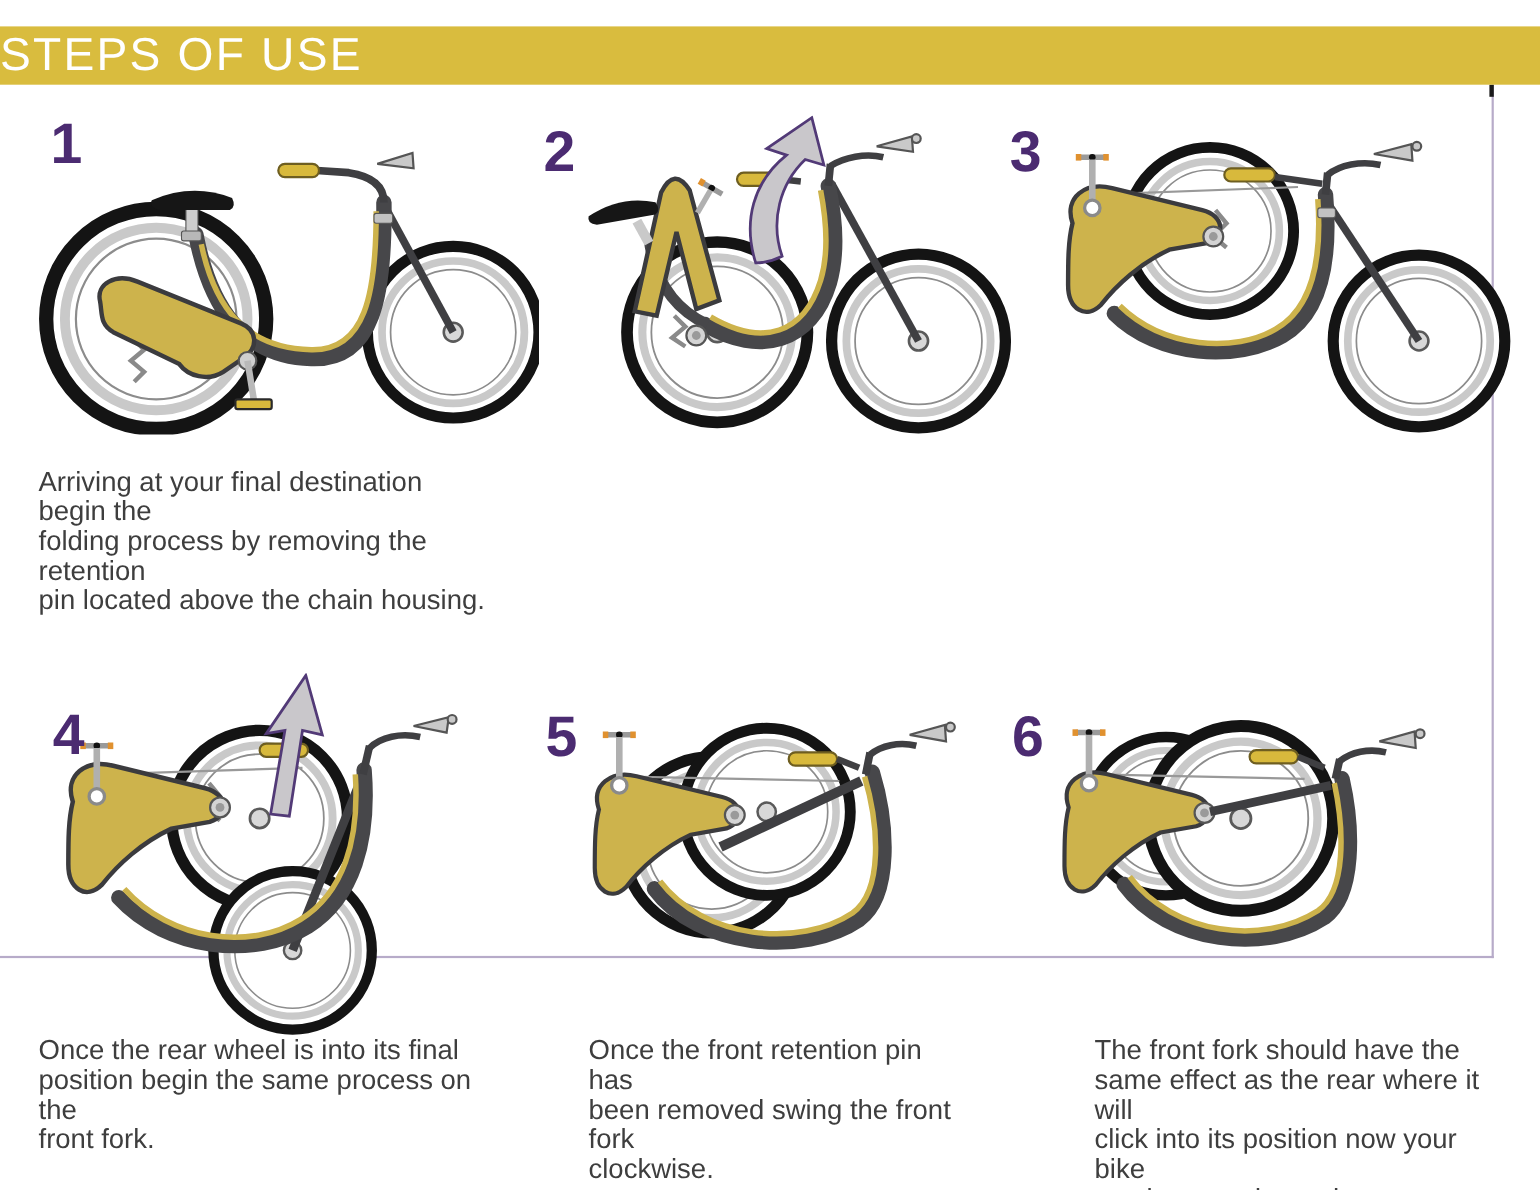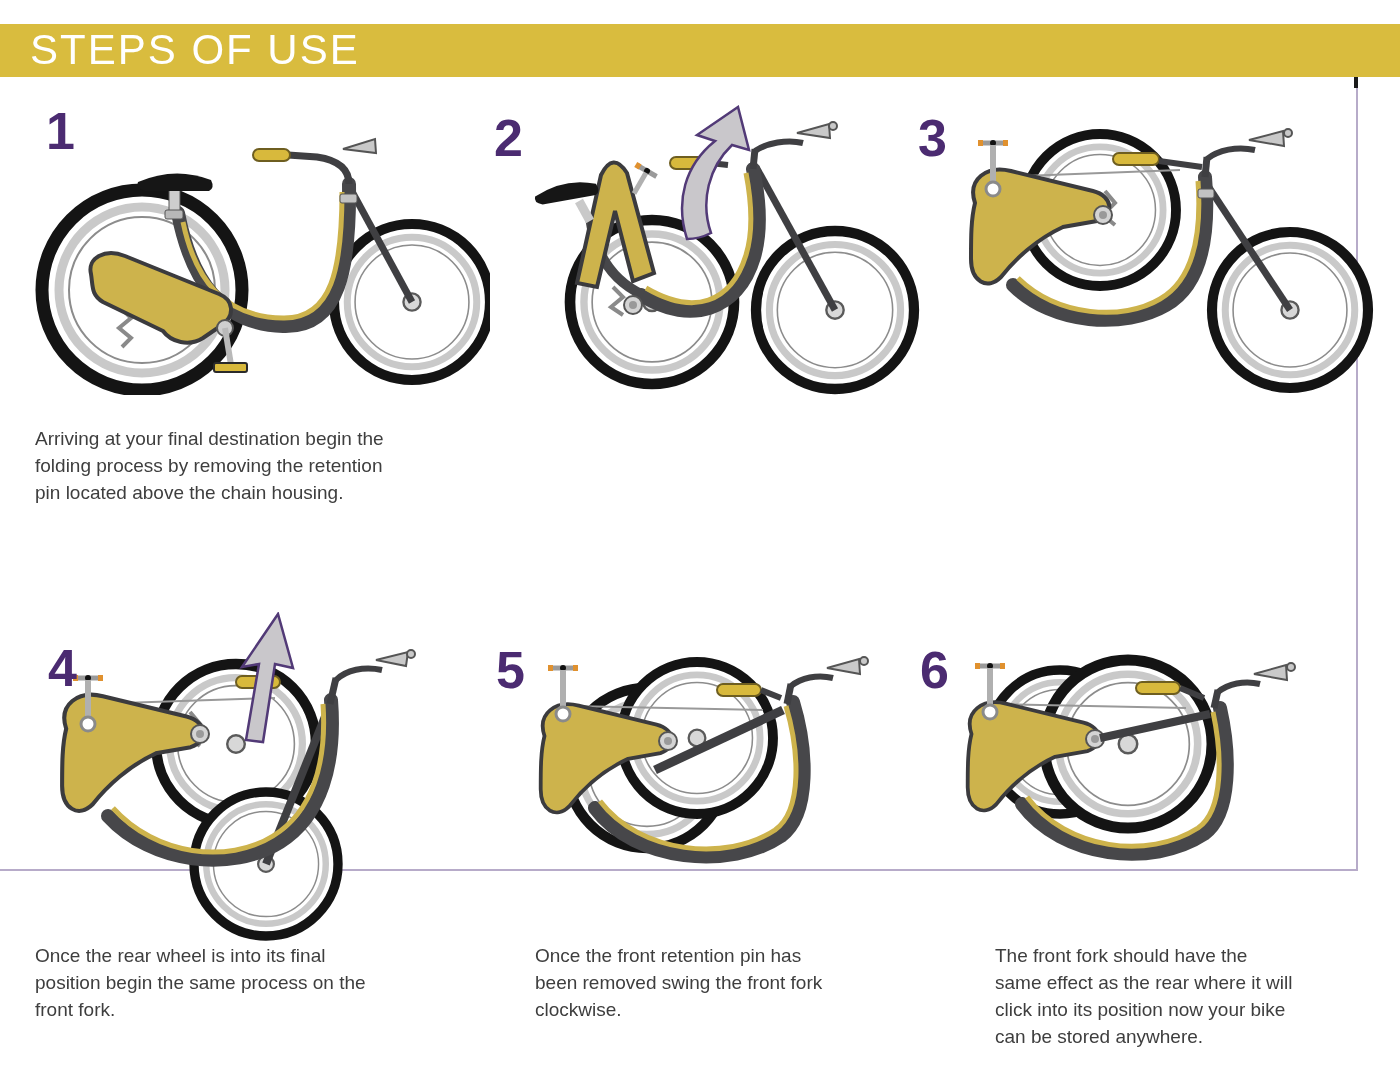--- a/index.html
+++ b/index.html
@@ -1,22 +1,22 @@
 <!DOCTYPE html>
 <html><head>
 <meta charset="utf-8">
 <style>
   html,body{margin:0;padding:0;background:#fff;}
   #page{position:relative;width:1400px;height:1082px;background:#ffffff;overflow:hidden;
         font-family:"Liberation Sans",sans-serif;}
   .header{position:absolute;left:0;top:24px;width:1400px;height:53px;background:#d9bc3e;z-index:3;}
-  .header .title{display:block;margin:0;padding-left:30px;font-size:42px;font-weight:300;
+  .header .title{display:block;margin:0;font-size:42px;font-weight:300;
         letter-spacing:2px;color:#ffffff;line-height:52px;}
   .num{position:absolute;font-size:52px;font-weight:700;color:#4b2b71;z-index:4;line-height:1;}
-  .cap{position:absolute;font-size:19px;line-height:27px;color:#3e3e3e;white-space:pre-line;z-index:4;}
+  .cap{position:absolute;font-size:25px;line-height:27px;color:#3e3e3e;white-space:pre-line;z-index:4;}
   .fig{position:absolute;z-index:2;}
   .vline{position:absolute;left:1356px;top:77px;width:2px;height:794px;background:#b7abc9;z-index:1;}
   .hline{position:absolute;left:0;top:869px;width:1358px;height:2px;background:#b7abc9;z-index:1;}
   .tick{position:absolute;left:1354px;top:77px;width:4px;height:11px;background:#1a1a1a;z-index:1;}
   .n1{left:46px;top:105px}.n2{left:494px;top:112px}.n3{left:918px;top:112px}
   .n4{left:48px;top:642px}.n5{left:496px;top:644px}.n6{left:920px;top:644px}
   .c1{left:35px;top:425px;width:410px}.c2{left:535px;top:425px;width:410px}
   .c3{left:1015px;top:425px;width:345px}.c4{left:35px;top:942px;width:410px}
   .c5{left:535px;top:942px;width:340px}.c6{left:995px;top:942px;width:360px}
   .f1{left:25px;top:118px}.f2{left:495px;top:105px}.f3{left:955px;top:115px}

